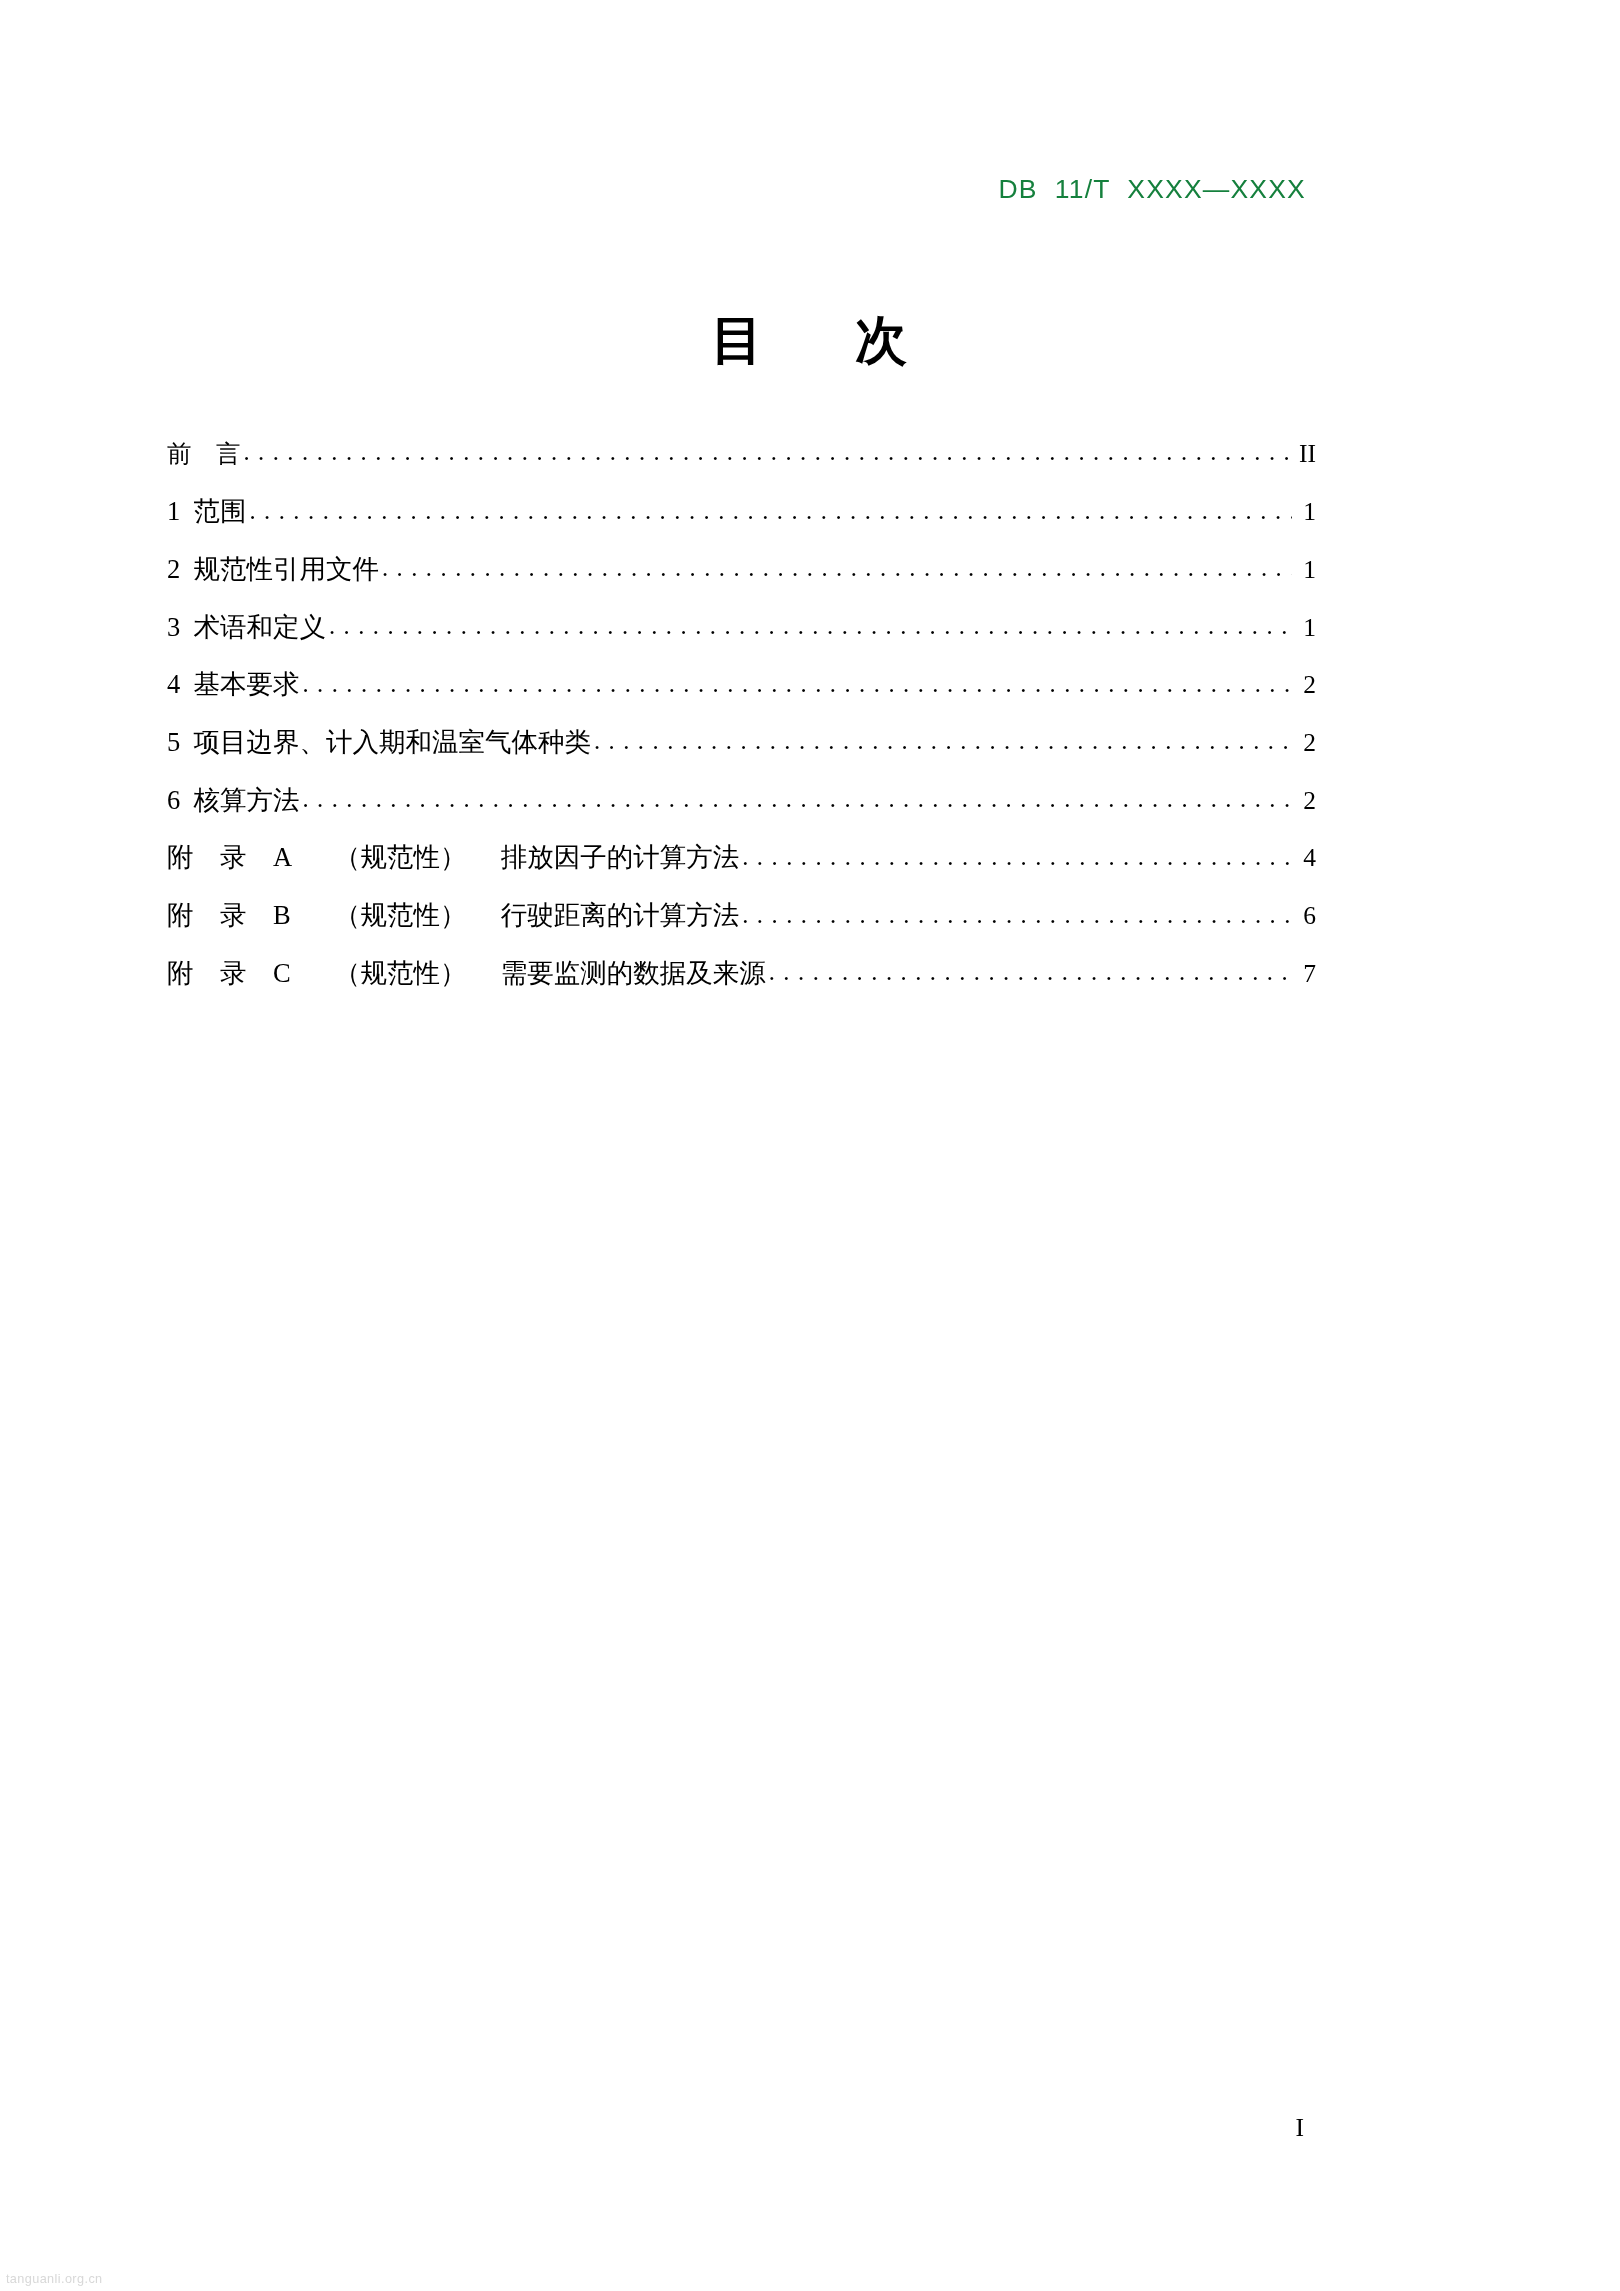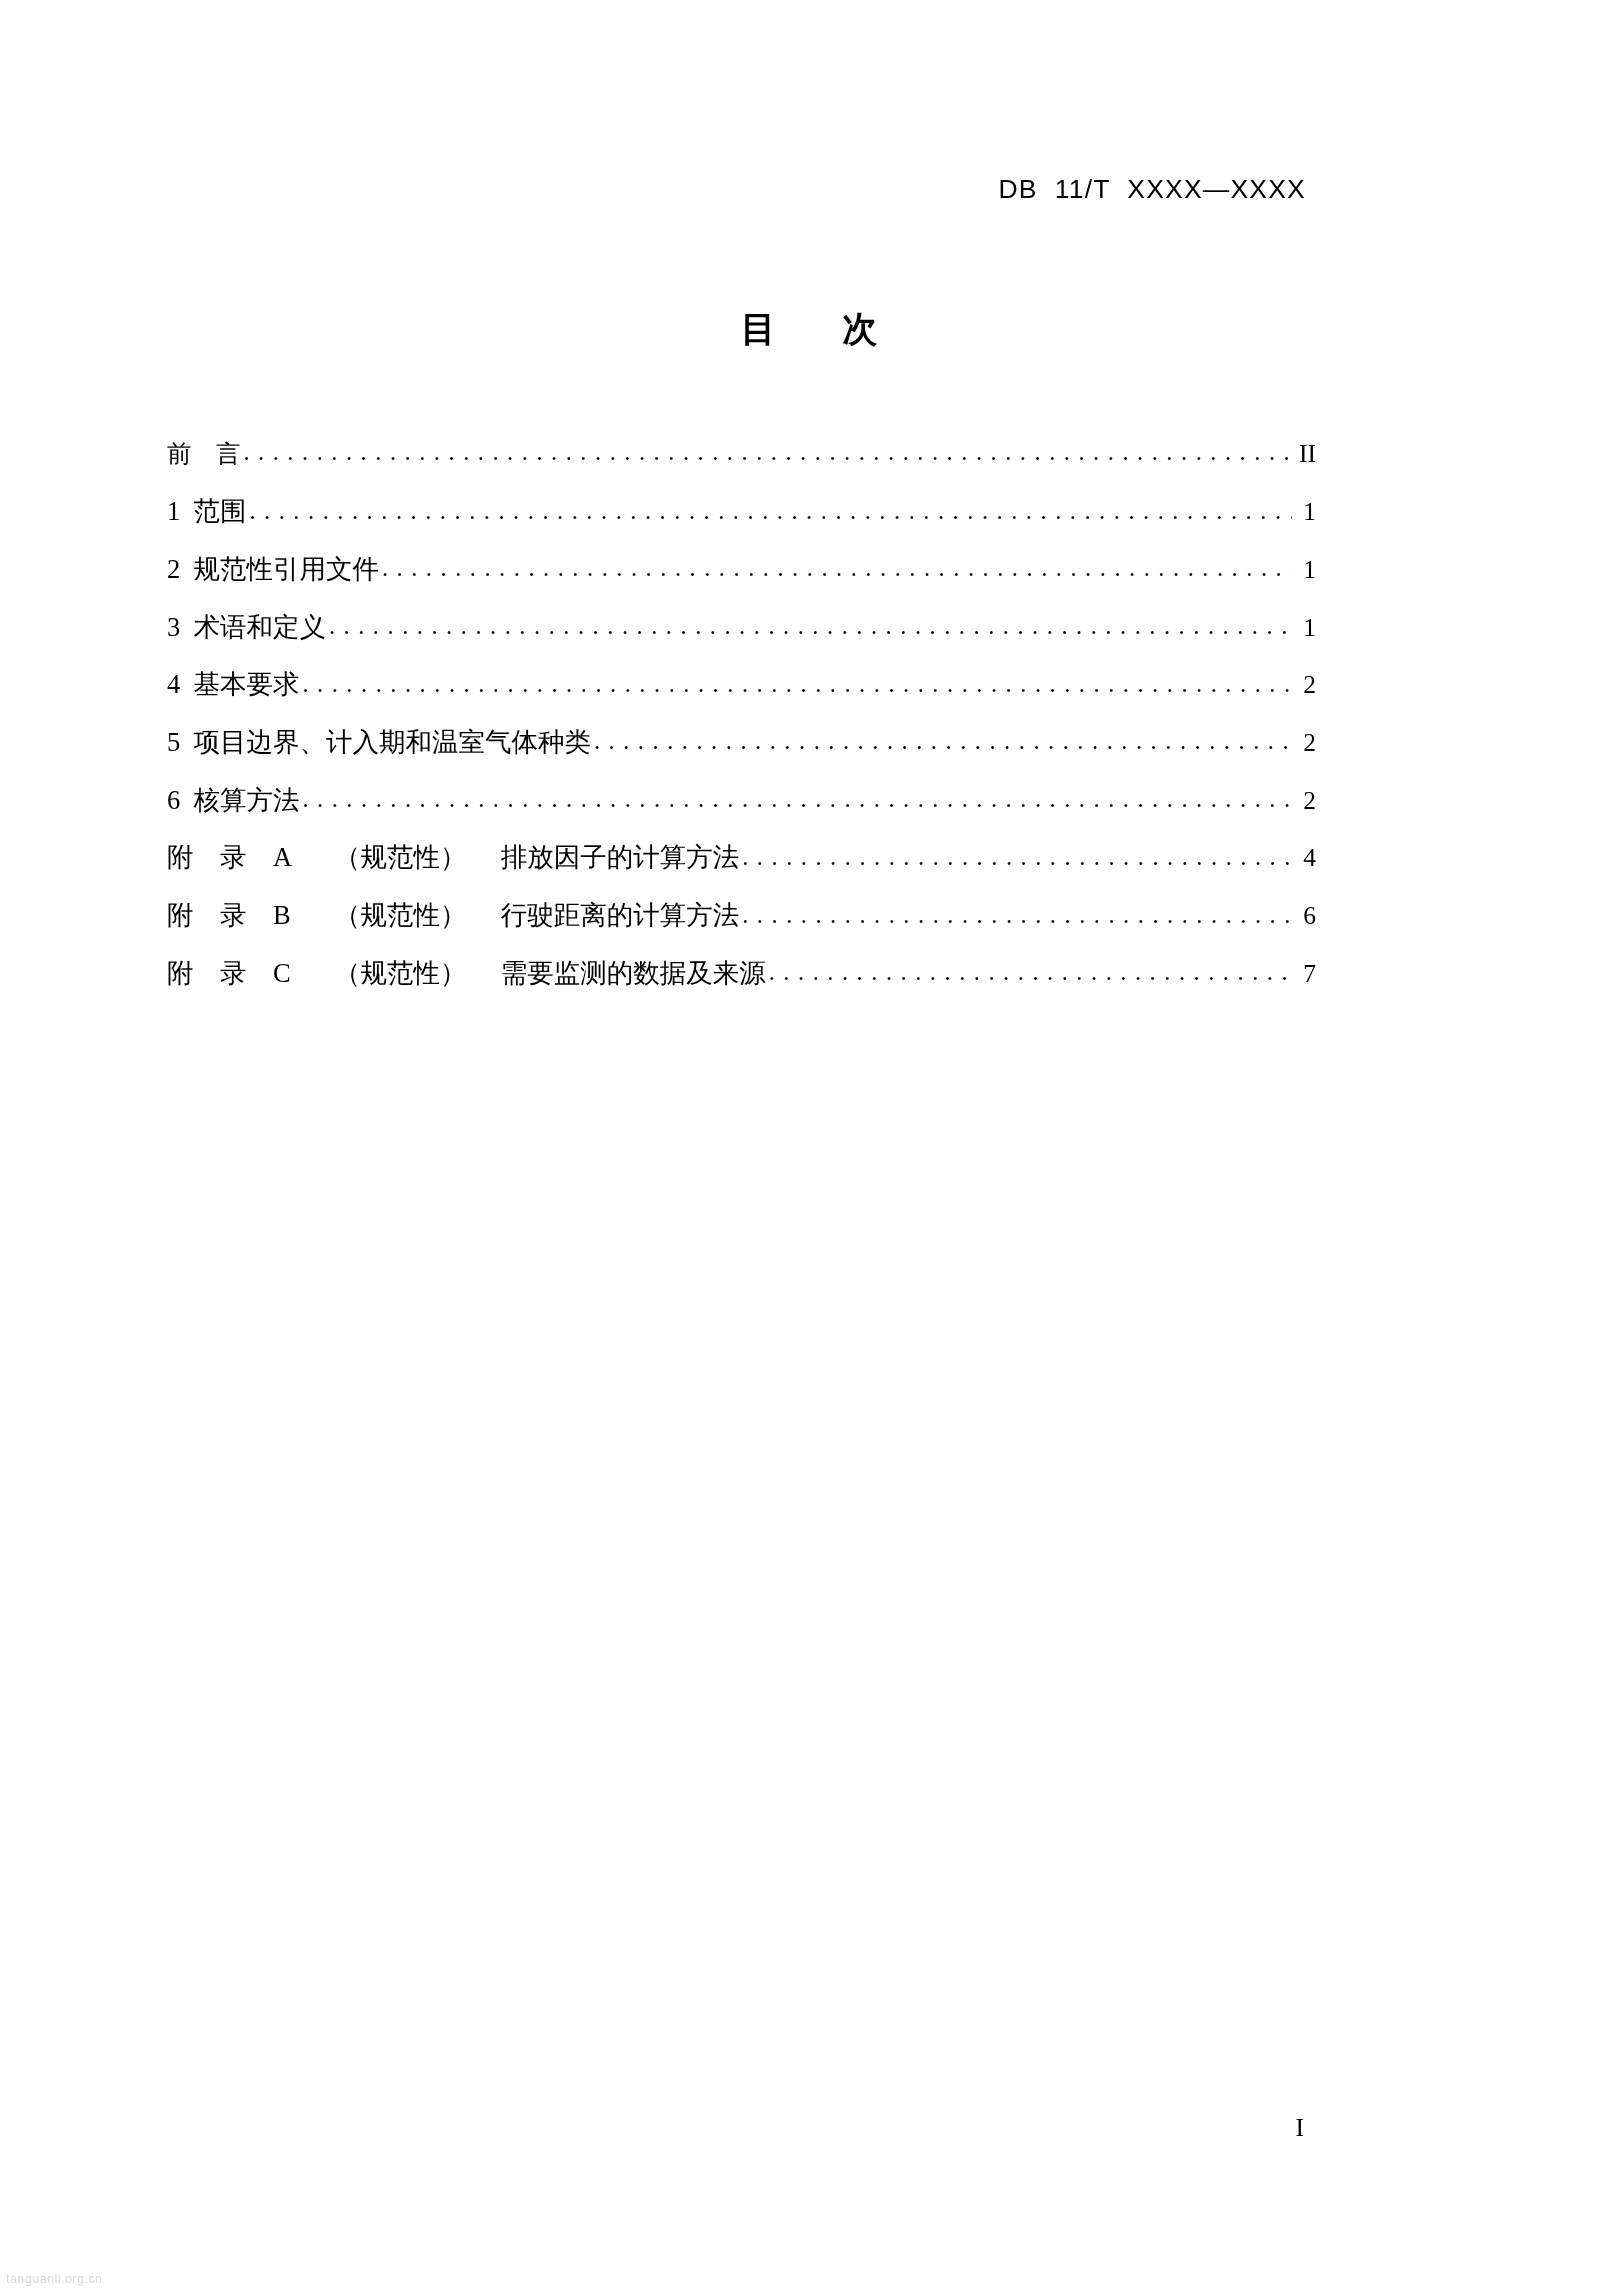--- a/index.html
+++ b/index.html
@@ -19,33 +19,33 @@
 
   
   .doc-header {
     position: absolute;
     top: 174px;
     right: 314px;
     font-family: "Liberation Sans", "DejaVu Sans", sans-serif;
     font-size: 26.5px;
     letter-spacing: 1.2px;
     white-space: pre;
-    color: #000000;
+    color: #15803d;
   }
 
   
   .page-title {
     position: absolute;
     top: 306px;
     left: 0;
     width: 1620px;
     text-align: center;
     font-family: "Liberation Serif", "DejaVu Serif", serif;
     font-weight: bold;
-    font-size: 35px;
+    font-size: 52px;
     letter-spacing: 2px;
     white-space: pre;
   }
 
   
   .toc {
     position: absolute;
     top: 423px;
     left: 167px;
     width: 1149px;

